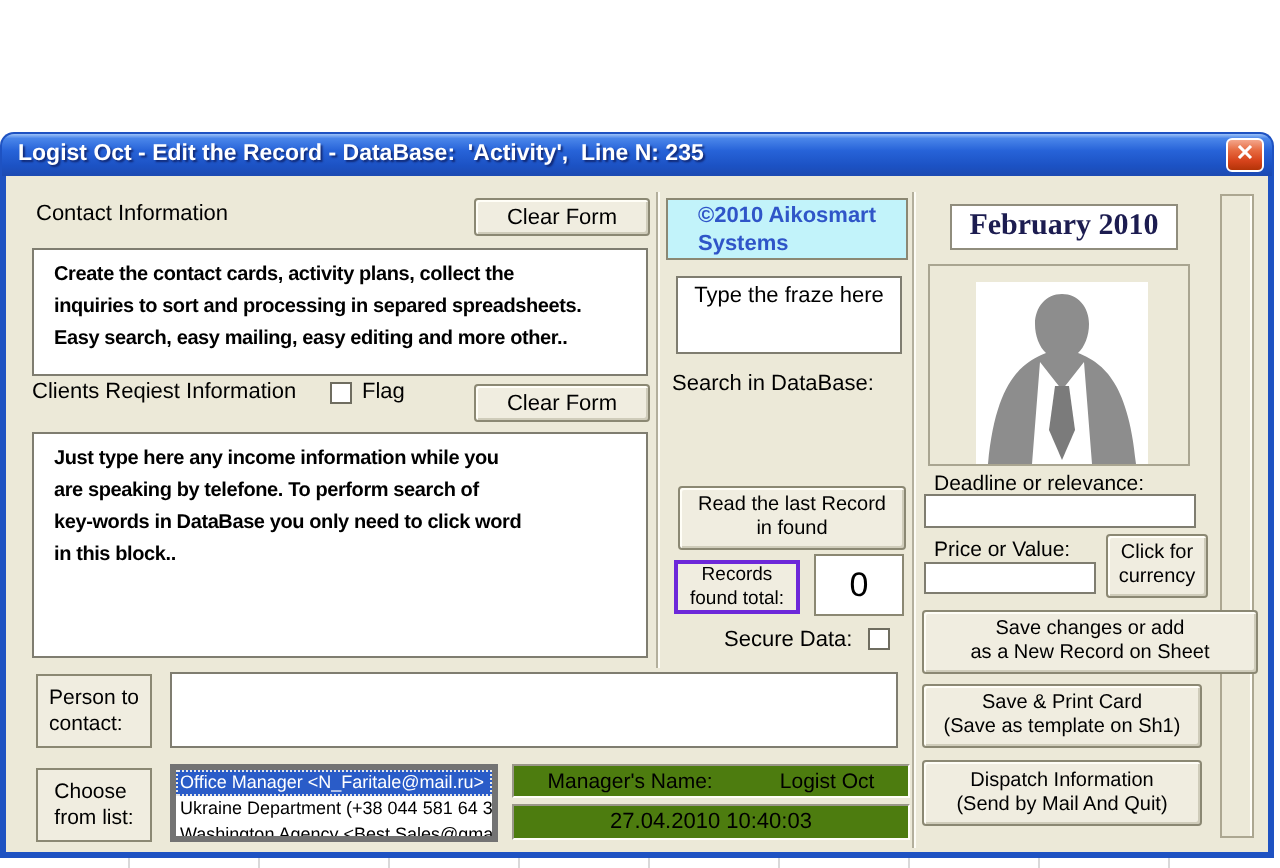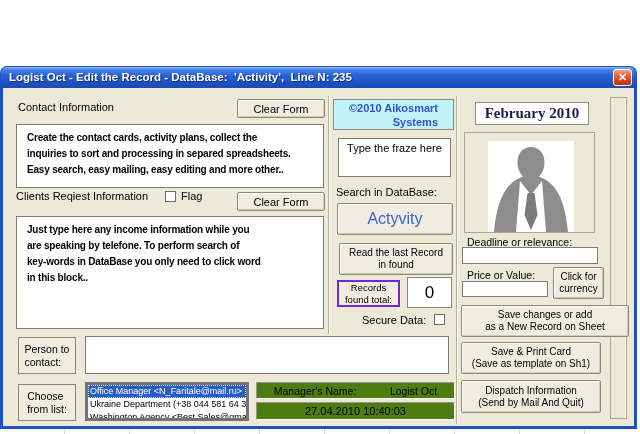--- a/index.html
+++ b/index.html
@@ -33,21 +33,21 @@
   .divider{width:0;border-left:1px solid #b3af9c;border-right:1px solid #fdfcf5;}
   .labelbox{background:#f0ede0;border:1px solid #8b8873;display:flex;align-items:center;
     justify-content:center;font-size:10.5px;line-height:13px;white-space:pre-line;}
 
   .listbox{background:#fff;border:3px solid #737373;overflow:hidden;font-size:9px;}
   .listrow{height:13px;line-height:13px;padding:0 2px;white-space:nowrap;overflow:hidden;cursor:pointer;}
   .listrow.sel{background:#2a5cc8;color:#fff;outline:1px dotted #e8e8e8;outline-offset:-1px;}
 
   .brandbox{background:#c2f3fa;border:1px solid #8b8873;color:#2f55c8;font-weight:bold;
     font-size:11px;line-height:14px;display:flex;align-items:center;justify-content:center;
-    text-align:right;white-space:pre-line;}
+    text-align:left;white-space:pre-line;}
   .activity{font-size:16px;color:#3b63cf;font-weight:normal;}
   .febbox{background:#fff;border:1px solid #908d7d;color:#1c1c50;
     font-family:"Liberation Serif",serif;font-size:15px;font-weight:bold;
     display:flex;align-items:center;justify-content:center;}
   .zero{background:#fff;border:1px solid #8b8873;font-size:17px;
     display:flex;align-items:center;justify-content:center;}
   .recpanel{border:2px solid #6d28d9;background:#f0ede0;font-size:9.5px;line-height:12px;
     display:flex;align-items:center;justify-content:center;text-align:center;white-space:pre-line;}
   .footer-panel{font-size:10.5px;display:flex;align-items:center;}
   .strip{background:#ece9d8;border:1px solid #aca791;box-shadow:inset -1px 0 0 #fffef7;}
@@ -91,21 +91,20 @@
   <div class="abs listbox" style="left:85px;top:382px;width:164px;height:39px;">
     <div class="listrow sel">Office Manager &lt;N_Faritale@mail.ru&gt;</div>
     <div class="listrow">Ukraine Department (+38 044 581 64 38)</div>
     <div class="listrow">Washington Agency &lt;Best.Sales@gmail.c</div>
   </div>
 
   <div class="abs brandbox" style="left:333px;top:99px;width:121px;height:31px;">©2010 Aikosmart
 Systems</div>
   <div class="abs field" style="left:338px;top:138px;width:113px;height:39px;font-size:11px;text-align:center;padding-top:3px;">Type the fraze here</div>
   <div class="abs lbl" style="left:336px;top:186px;">Search in DataBase:</div>
-  <div class="abs btn activity" style="left:337px;top:203px;width:116px;height:32px;">Actyvity</div>
   <div class="abs btn" style="left:339px;top:243px;width:114px;height:32px;">Read the last Record
 in found</div>
   <div class="abs recpanel" style="left:337px;top:280px;width:63px;height:27px;">Records
 found total:</div>
   <div class="abs zero" style="left:407px;top:277px;width:45px;height:31px;">0</div>
   <div class="abs lbl" style="left:362px;top:314px;">Secure Data:</div>
   <div class="abs checkbox" style="left:434px;top:314px;"></div>
 
   <div class="abs sunken footer-panel" style="left:256px;top:382px;width:199px;height:17px;justify-content:space-around;">
     <span>Manager's Name:</span>

